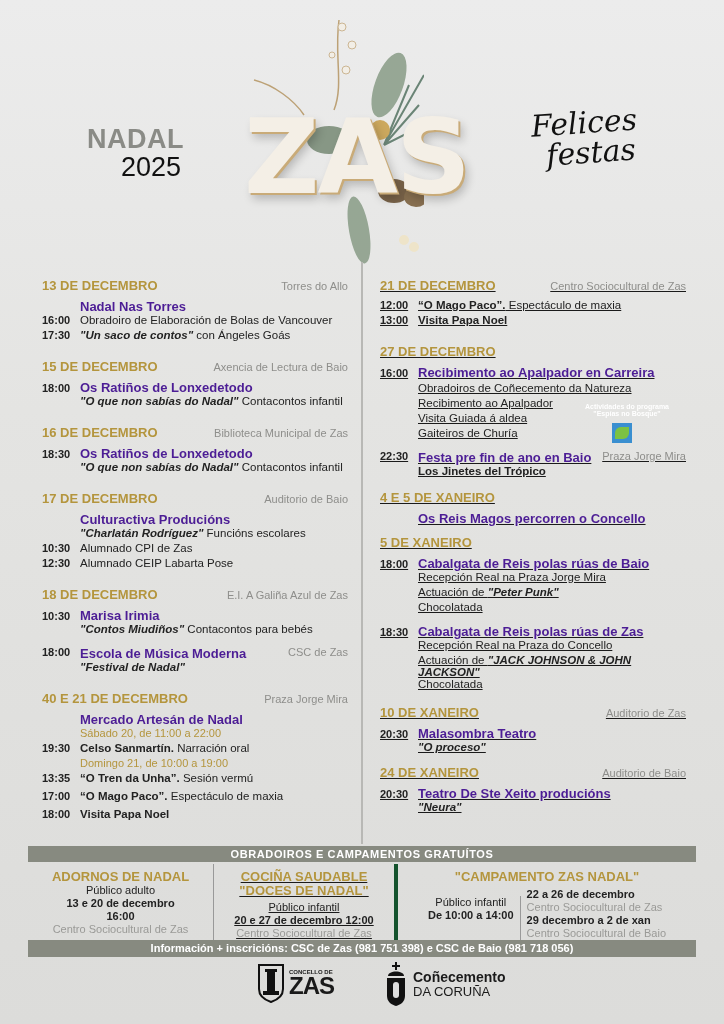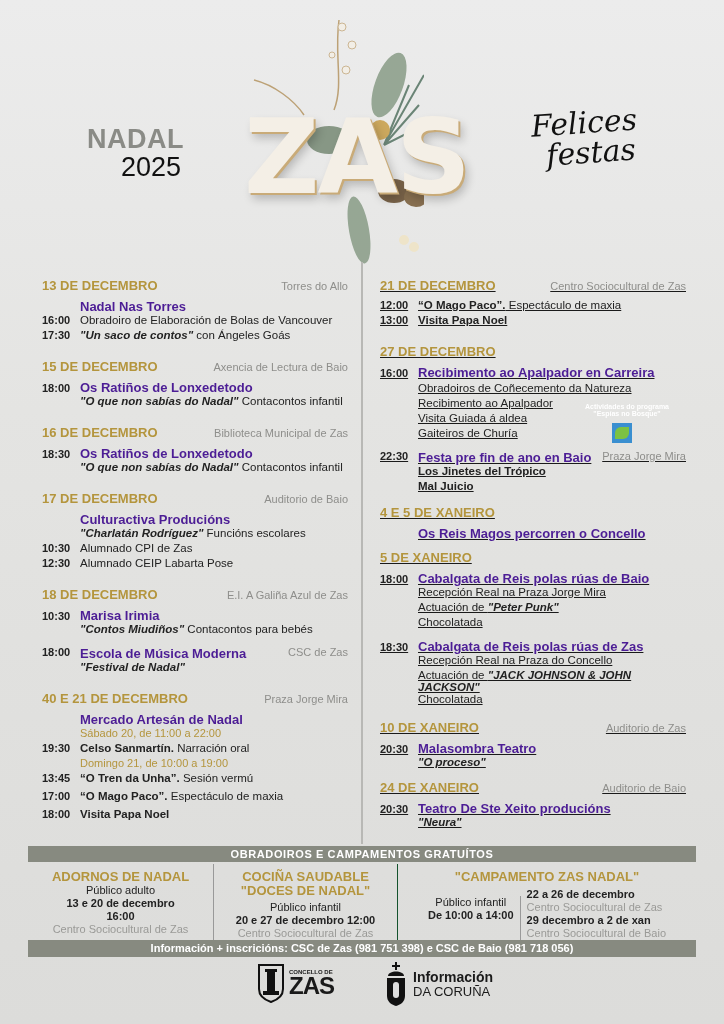--- a/index.html
+++ b/index.html
@@ -40,21 +40,21 @@
   .em { font-style: italic; font-weight: bold; }
   .sub { font-size: 11px; color: #b4953d; }
   .indent { padding-left: 38px; }
 
   
   .band { left: 28px; top: 846px; width: 668px; height: 16px; background: #878a80; color: #fff; font-size: 11px; font-weight: bold; text-align: center; line-height: 16px; letter-spacing: 0.6px; }
   .info-band { left: 28px; top: 940px; width: 668px; height: 17px; background: #878a80; color: #fff; font-size: 11px; font-weight: bold; text-align: center; line-height: 17px; }
   .workshops { left: 28px; top: 864px; width: 668px; height: 76px; display: flex; }
   .ws { text-align: center; font-size: 11px; padding-top: 6px; }
   .ws1 { width: 186px; border-right: 1px solid #999; }
-  .ws2 { width: 184px; border-right: 1px solid #14532d; }
+  .ws2 { width: 184px; border-right: 4px solid #14532d; text-decoration: underline; }
   .ws3 { flex: 1; }
   .ws-title { font-size: 13px; font-weight: bold; color: #b4953d; line-height: 14px; }
   .ws-line { line-height: 13px; color: #222; }
   .ws-bold { font-weight: bold; }
   .ws-grey { color: #9a9a97; }
   .camp { display: flex; justify-content: center; margin-top: 4px; text-align: left; }
   .camp-left { text-align: center; padding-right: 6px; border-right: 1px solid #999; margin-top: 8px; padding-top: 0; }
   .camp-right { padding-left: 6px; }
 
   
@@ -208,21 +208,21 @@
         <span class="sub">Sábado 20, de 11:00 a 22:00</span>
       </div>
     <div class="row">
         <span class="time">19:30</span>
         <span class="txt"><b>Celso Sanmartín.</b><span> Narración oral</span></span>
       </div>
     <div class="row indent">
         <span class="sub">Domingo 21, de 10:00 a 19:00</span>
       </div>
     <div class="row">
-        <span class="time">13:45</span>
+        <span class="time">13:35</span>
         <span class="txt"><b>“O Tren da Unha”.</b><span> Sesión vermú</span></span>
       </div>
     <div class="row" style="margin-top:3px">
         <span class="time">17:00</span>
         <span class="txt"><b>“O Mago Paco”.</b><span> Espectáculo de maxia</span></span>
       </div>
     <div class="row" style="margin-top:3px">
         <span class="time">18:00</span>
         <span class="txt"><b>Visita Papa Noel</b></span>
       </div>
@@ -267,23 +267,20 @@
       </div>
     <div class="row" style="margin-top:8px; justify-content:space-between">
         <span style="display:flex">
           <span class="time">22:30</span>
           <span class="title">Festa pre fin de ano en Baio</span>
         </span>
         <span class="venue">Praza Jorge Mira</span>
       </div>
     <div class="row indent">
         <span class="txt" style="font-weight:bold">Los Jinetes del Trópico</span>
-      </div>
-    <div class="row indent">
-        <span class="txt" style="font-weight:bold">Mal Juicio</span>
       </div>
   </div>
 
   <div class="section" style="margin-top:10px">
     <div class="date-row">
         <span class="date">4 E 5 DE XANEIRO</span>
       </div>
     <div class="row indent">
         <span class="title">Os Reis Magos percorren o Concello</span>
       </div>
@@ -403,16 +400,16 @@
 </div>
 <div class="abs logo-dep">
   <svg width="22" height="44" viewBox="0 0 22 44">
     <rect x="10" y="0" width="2" height="8" fill="#111"></rect>
     <rect x="7" y="3" width="8" height="2" fill="#111"></rect>
     <path d="M3 14 C3 8 19 8 19 14 Z" fill="#111"></path>
     <path d="M2 16 H20 V34 C20 40 15 43 11 44 C7 43 2 40 2 34 Z" fill="#111"></path>
     <rect x="8" y="20" width="6" height="16" rx="3" fill="#ddd"></rect>
   </svg>
   <div>
-    <div class="dep-text1">Información</div>
+    <div class="dep-text1">Coñecemento</div>
     <div class="dep-text2">DA CORUÑA</div>
   </div>
 </div>
 
 </body></html>

